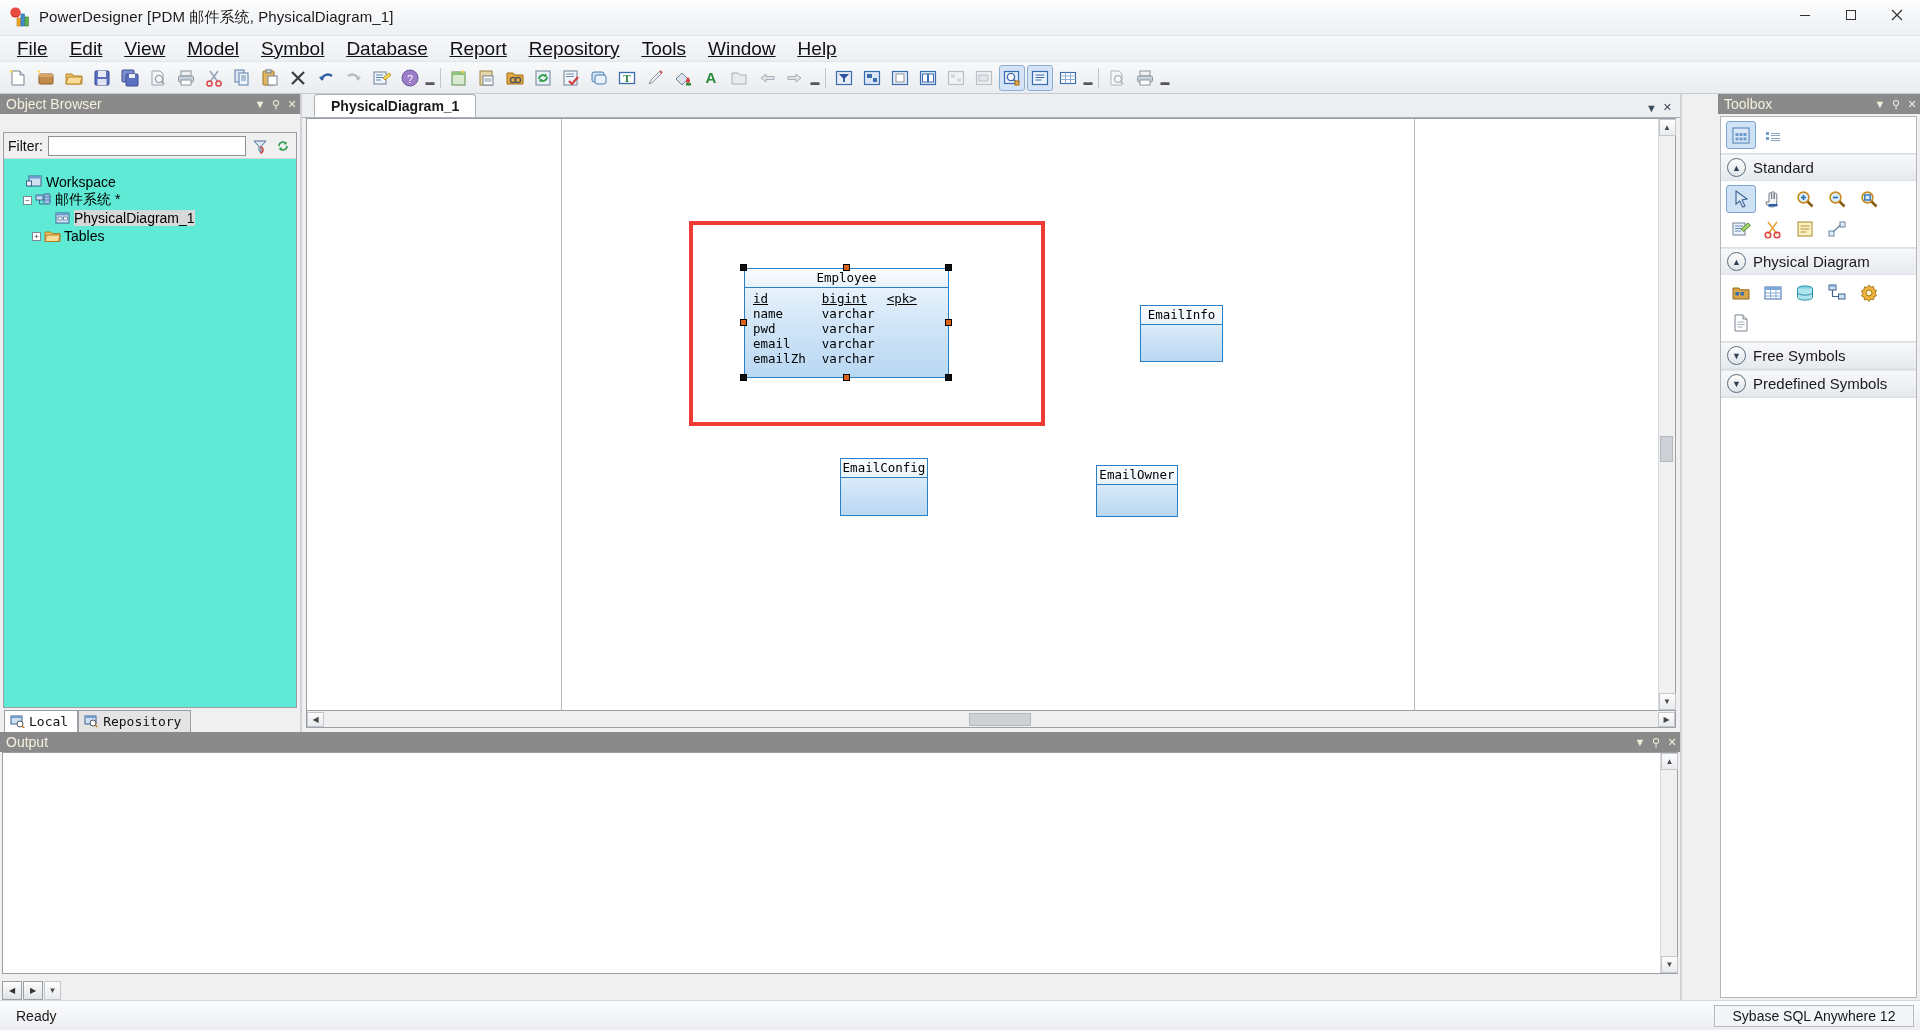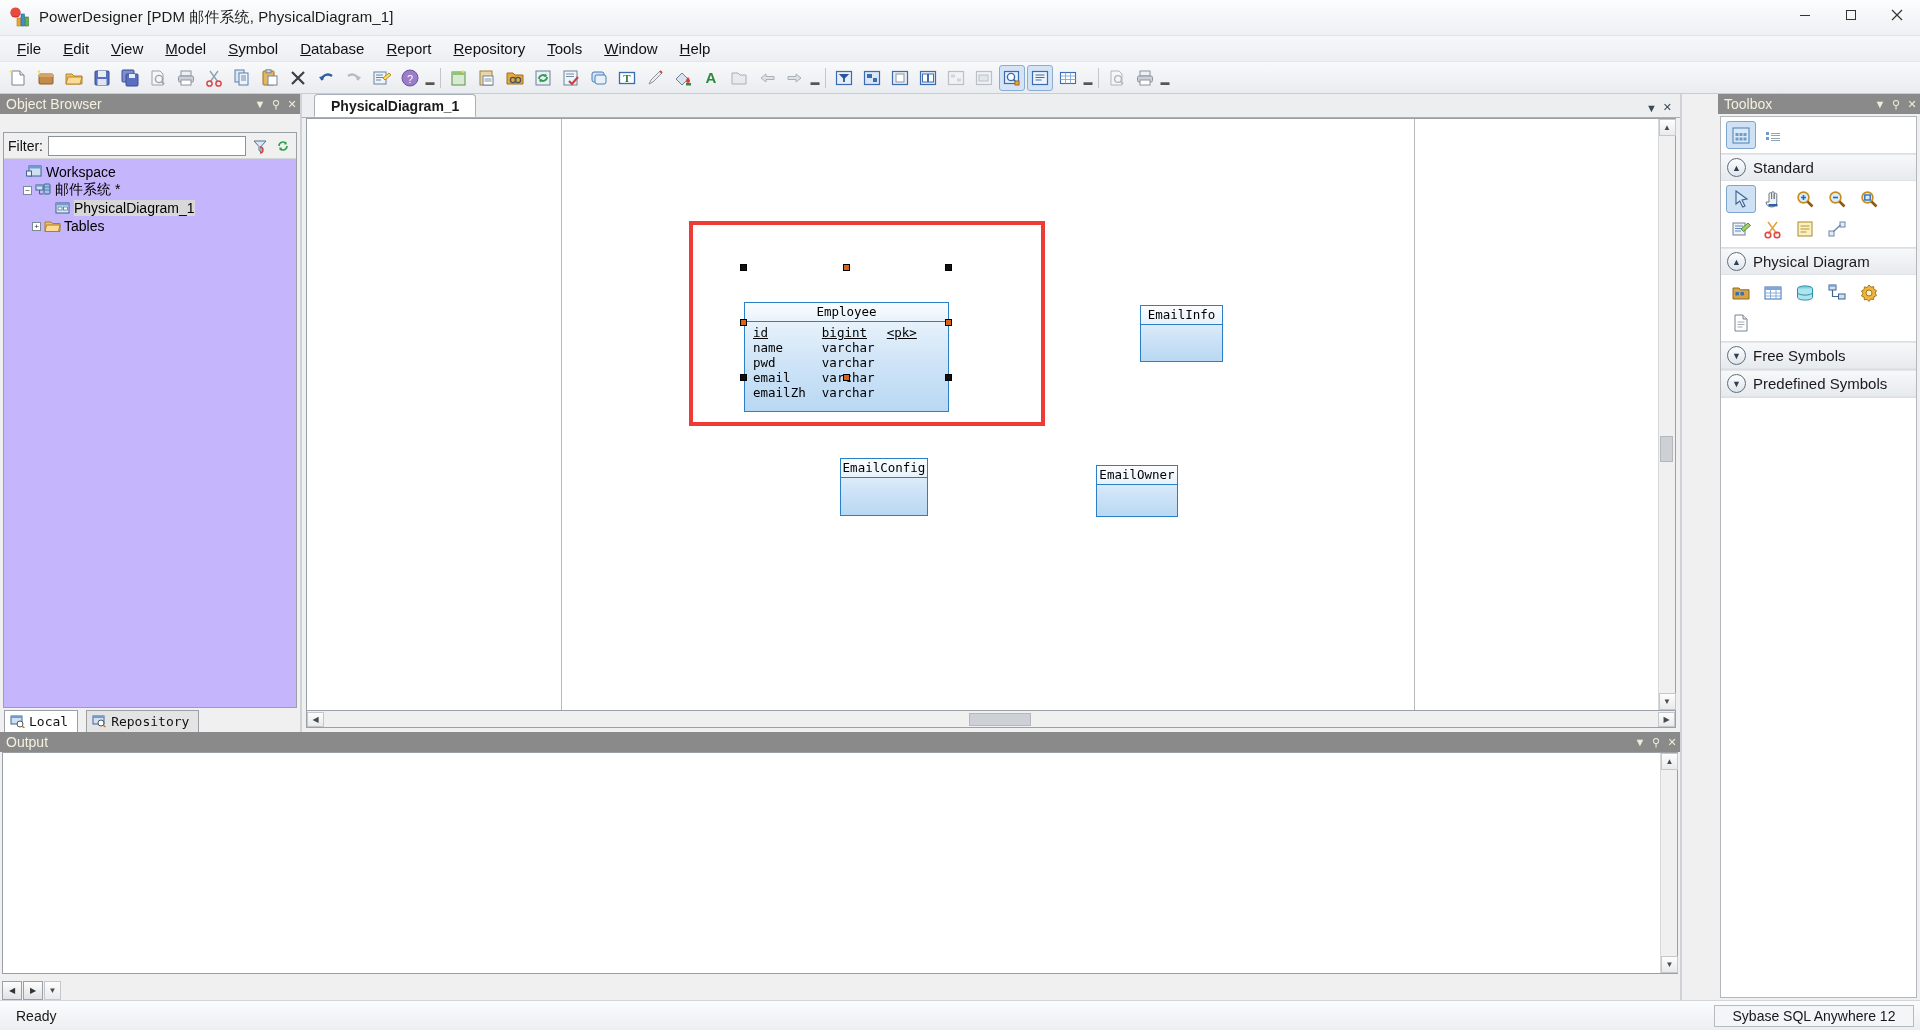--- a/index.html
+++ b/index.html
@@ -40,22 +40,22 @@
   }
 
   
   .menubar {
     height: 26px; flex: 0 0 26px;
     background: linear-gradient(to bottom,#f6f7f9,#eceff2);
     display: flex; align-items: center; padding-left: 6px;
     border-bottom: 1px solid #e4e7ea;
   }
   .menu-item {
-    padding: 3px 11px; font-size: 15px; color: #111;
-    white-space: nowrap; line-height: 18px;
+    padding: 3px 11px; font-size: 19px; color: #111;
+    white-space: nowrap; line-height: 18px; text-decoration: underline;
   }
   .menu-item u { text-decoration: underline; }
 
   
   .toolbar {
     height: 32px; flex: 0 0 32px;
     background: linear-gradient(to bottom,#f8f9fa,#e9ecf0);
     display: flex; align-items: center;
     border-bottom: 1px solid #c8ccd1;
     padding-left: 4px;
@@ -103,36 +103,36 @@
     height: 26px; display:flex; align-items:center; gap:5px;
     padding: 3px 4px; background:#f0f0f0; border-bottom:1px solid #d4d7da;
   }
   .filter-label { font-size: 14px; color:#111; }
   .filter-input {
     flex: 1 1 auto; height: 20px; border: 1px solid #8d9296; background:#fff;
     font-family:"Liberation Sans",sans-serif; font-size:12px; padding:0 3px;
   }
   .filter-ico { width:18px; height:18px; display:flex; align-items:center; justify-content:center; }
   .tree {
-    flex: 1 1 auto; background:#c4b5fd; padding: 4px 0 0 4px; overflow:hidden;
+    flex: 1 1 auto; background:#5eead4; padding: 14px 0 0 4px; overflow:hidden;
     font-size: 14px;
   }
   .tnode { display:flex; align-items:center; height:18px; white-space:nowrap; }
   .tnode .exp { width:13px; height:13px; flex:0 0 13px; display:flex; align-items:center; justify-content:center; margin-right:1px; }
   .exp-box {
     width:9px;height:9px;border:1px solid #7a8a99;background:#fff;
     display:flex;align-items:center;justify-content:center;
     font-size:8px;line-height:7px;color:#333;font-family:"Liberation Sans",sans-serif;
   }
   .tnode .ticon { width:17px; height:15px; flex:0 0 17px; margin-right:3px; position:relative; }
   .tnode .tlabel { color:#000; font-size:14px; }
   .tnode.sel .tlabel { background:#d8d8d8; }
   .ob-tabs {
     height: 24px; flex:0 0 24px; display:flex; align-items:flex-end;
-    background:#f0f0f0; padding-left:4px; gap:8px;
+    background:#f0f0f0; padding-left:4px; gap:0;
   }
   .ob-tab {
     height:22px; display:flex; align-items:center; gap:4px;
     padding: 0 9px 0 5px; font-family:"DejaVu Sans Mono", monospace; font-size:13px;
     border:1px solid #9aa0a6; border-bottom:none; background:#e4e4e4; color:#111;
   }
   .ob-tab.sel { background:#fff; }
 
   
   .center-col { flex: 1 1 auto; display:flex; flex-direction:column; min-width:0; }
@@ -740,21 +740,21 @@
             </div>
 
             <div class="canvas-wrap">
               <div class="canvas">
 
                 <div class="page-line" style="left:254px; top:0; width:1px; bottom:0;"></div>
                 <div class="page-line" style="left:1107px; top:0; width:1px; bottom:0;"></div>
 
                 <div class="redbox" style="left:382px; top:102px; width:356px; height:205px;"></div>
 
-                <div class="entity" style="left:437px; top:149px; width:205px; height:110px;margin-top:34px;">
+                <div class="entity" style="left:437px; top:149px; width:205px; height:110px;">
                   <div class="entity-title">Employee</div>
                   <div class="entity-body">
                     <div class="attr-row">
                       <span class="attr-name pkline">id</span>
                       <span class="attr-type pkline">bigint</span>
                       <span class="attr-key pkline">&lt;pk&gt;</span>
                     </div>
                     <div class="attr-row">
                       <span class="attr-name">name</span>
                       <span class="attr-type">varchar</span>

